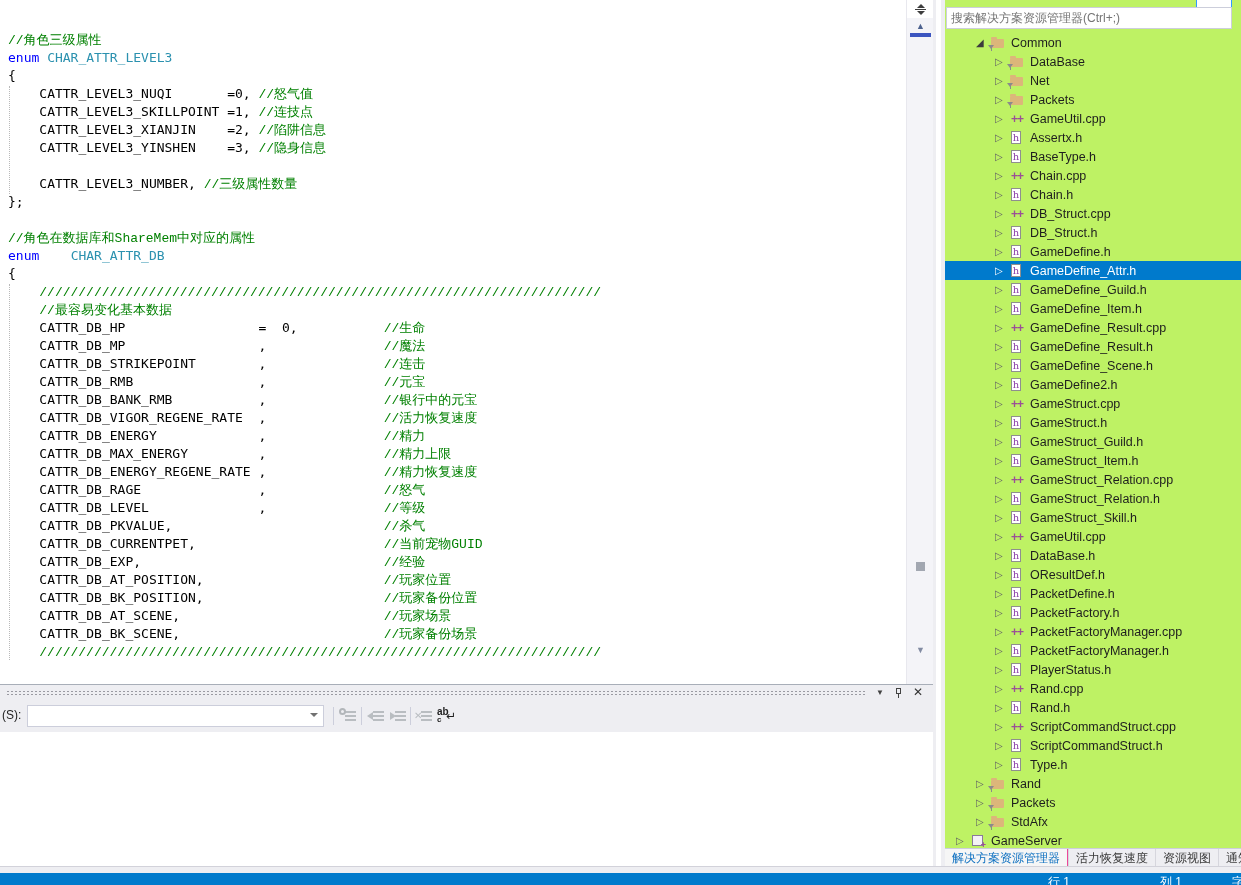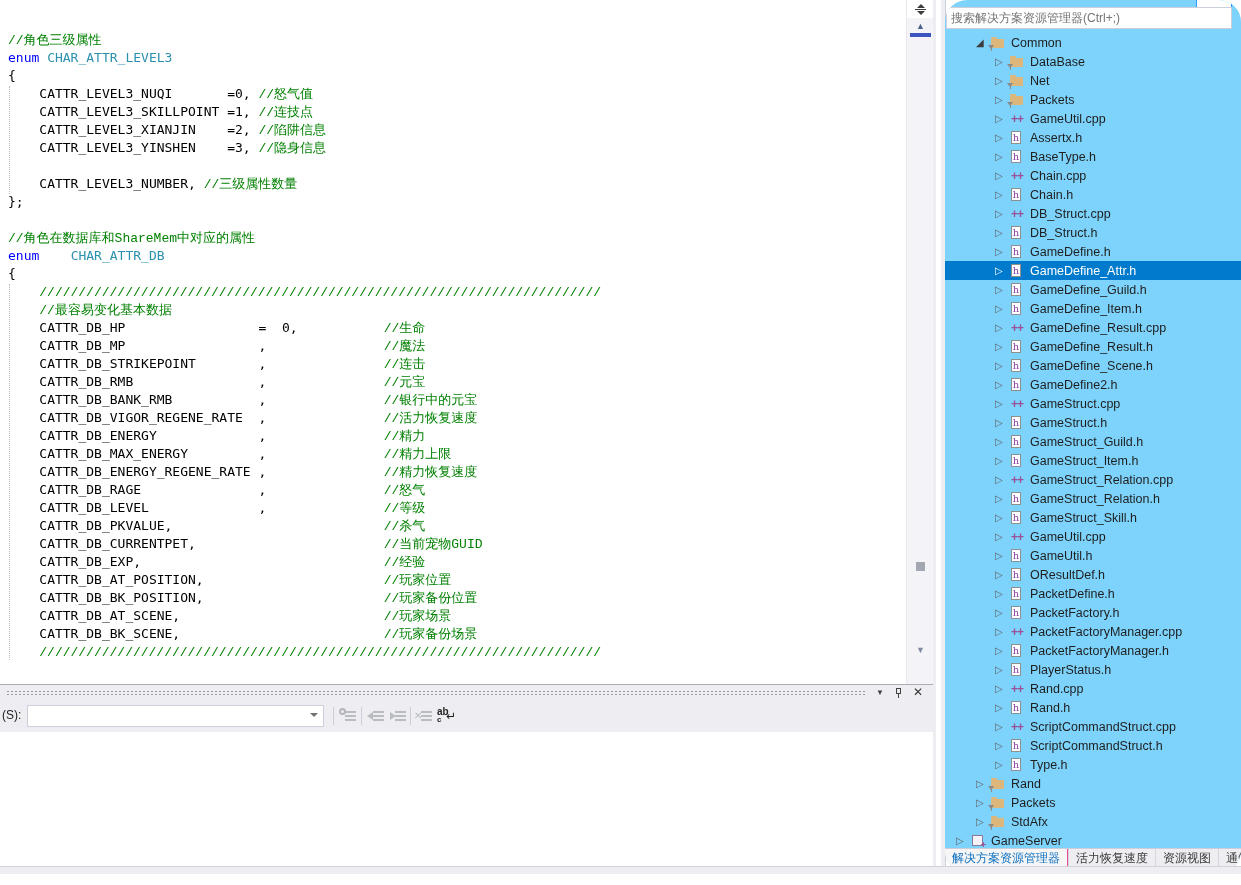--- a/index.html
+++ b/index.html
@@ -26,21 +26,21 @@
   #sb-up{position:absolute;left:0;top:20px;width:27px;height:12px;color:#4d628f;font-size:9px;text-align:center;line-height:12px;}
   #sb-caret{position:absolute;left:3px;top:33px;width:21px;height:4px;background:#3c55c0;}
   #sb-thumb{position:absolute;left:9px;top:562px;width:9px;height:9px;background:#a2a7b1;}
   #sb-down{position:absolute;left:0;top:644px;width:27px;height:12px;color:#828ba2;font-size:9px;text-align:center;line-height:12px;}
 
   
   #gutter{position:absolute;left:933px;top:0;width:12px;height:873px;background:#eeeef2;border-right:1px solid #cccedb;}
   #gutter::before{content:"";position:absolute;left:3px;top:0;width:5px;height:100%;background:#fff;}
 
   
-  #sol{position:absolute;left:945px;top:0;width:296px;height:873px;background:#7dd3fc;overflow:hidden;border-radius:22px;}
+  #sol{position:absolute;left:945px;top:0;width:296px;height:873px;background:#bef264;overflow:hidden;}
   #sol-toolbar-frag{position:absolute;left:251px;top:0;width:34px;height:7px;background:#fff;
                     border:1px solid #3399ff;border-top:none;}
   #sol-search{position:absolute;left:1px;top:7px;width:286px;height:22px;border:1px solid #cccedb;
               box-sizing:border-box;background:#fff;font-size:12px;color:#6d6d6d;padding:0 4px;outline:none;
               font-family:"Liberation Sans","DejaVu Sans",sans-serif;}
   #tree{position:absolute;left:0;top:33px;width:296px;height:815px;overflow:hidden;}
   .tree-row{position:relative;height:19px;display:flex;align-items:center;font-size:12.5px;color:#1e1e1e;}
   .tree-row.selected{background:#007acc;color:#fff;}
   .arrow{width:14px;flex:0 0 14px;font-size:10px;color:#646465;text-align:left;line-height:19px;}
   .tree-row.selected .arrow{color:#fff;}
@@ -267,21 +267,21 @@
           <span>GameStruct_Skill.h</span>
         </div>
         <div class="tree-row" style="padding-left: 50px;">
           <span class="arrow">▷</span>
           <span class="ico ico-cpp">++</span>
           <span>GameUtil.cpp</span>
         </div>
         <div class="tree-row" style="padding-left: 50px;">
           <span class="arrow">▷</span>
           <span class="ico ico-h"></span>
-          <span>GameUtil.h</span>
+          <span>DataBase.h</span>
         </div>
         <div class="tree-row" style="padding-left: 50px;">
           <span class="arrow">▷</span>
           <span class="ico ico-h"></span>
           <span>OResultDef.h</span>
         </div>
         <div class="tree-row" style="padding-left: 50px;">
           <span class="arrow">▷</span>
           <span class="ico ico-h"></span>
           <span>PacketDefine.h</span>
@@ -399,14 +399,19 @@
       </div>
       <div class="tb-btn" id="btn-wrap" style="left:436px">
         <span class="ab">ab</span>
           <span class="c">c</span>
           <span class="ret">↵</span>
       </div>
     </div>
   </div>
 
   <div id="bottom-strip"></div>
+  <div id="statusbar">
+      <span class="st-item st0">行 1</span>
+      <span class="st-item st1">列 1</span>
+      <span class="st-item st2">字</span>
+    </div>
 
 </div>
 
 </body></html>

